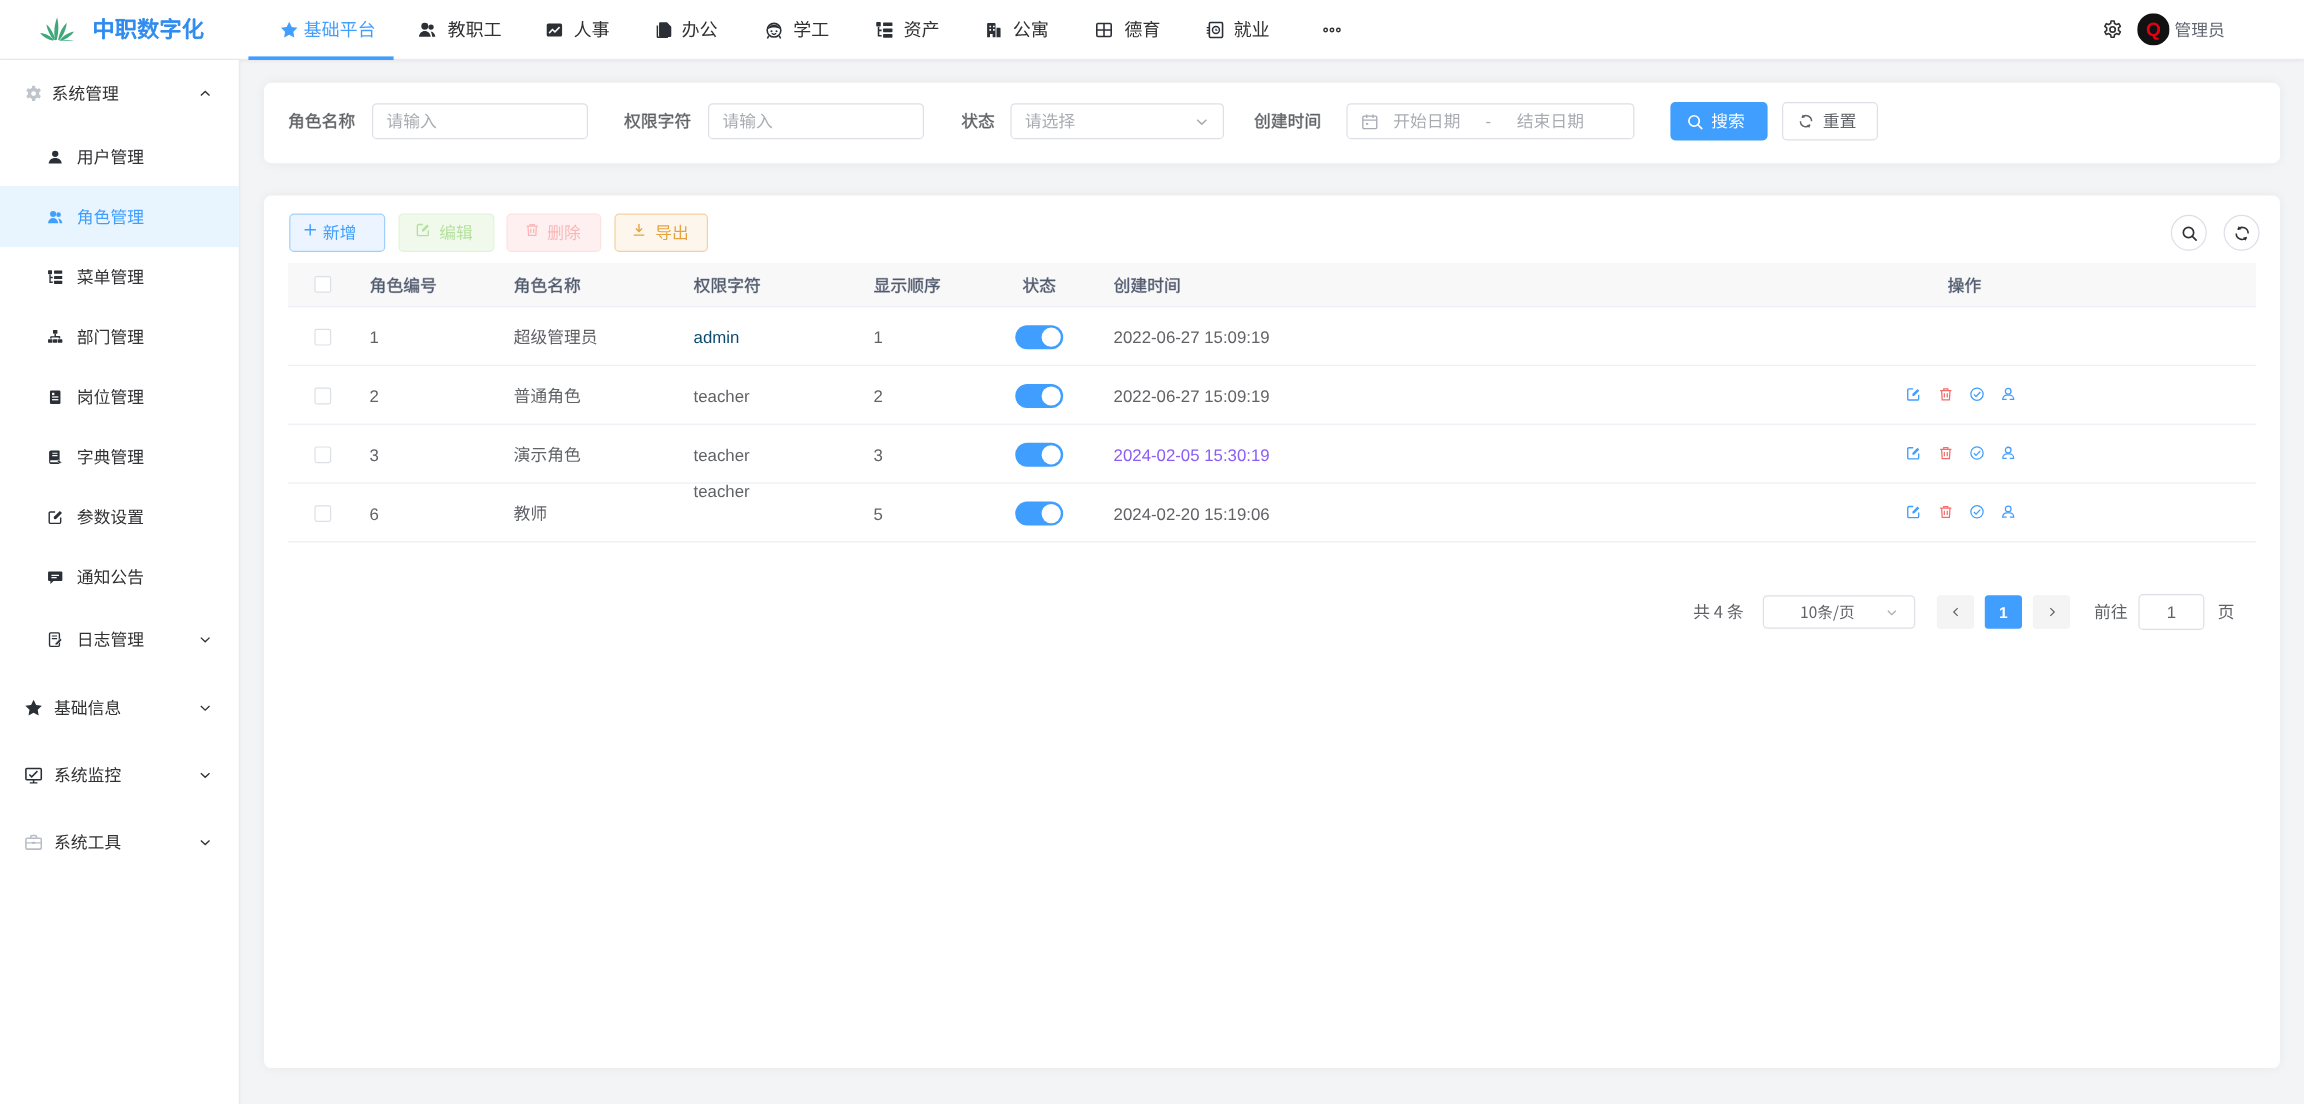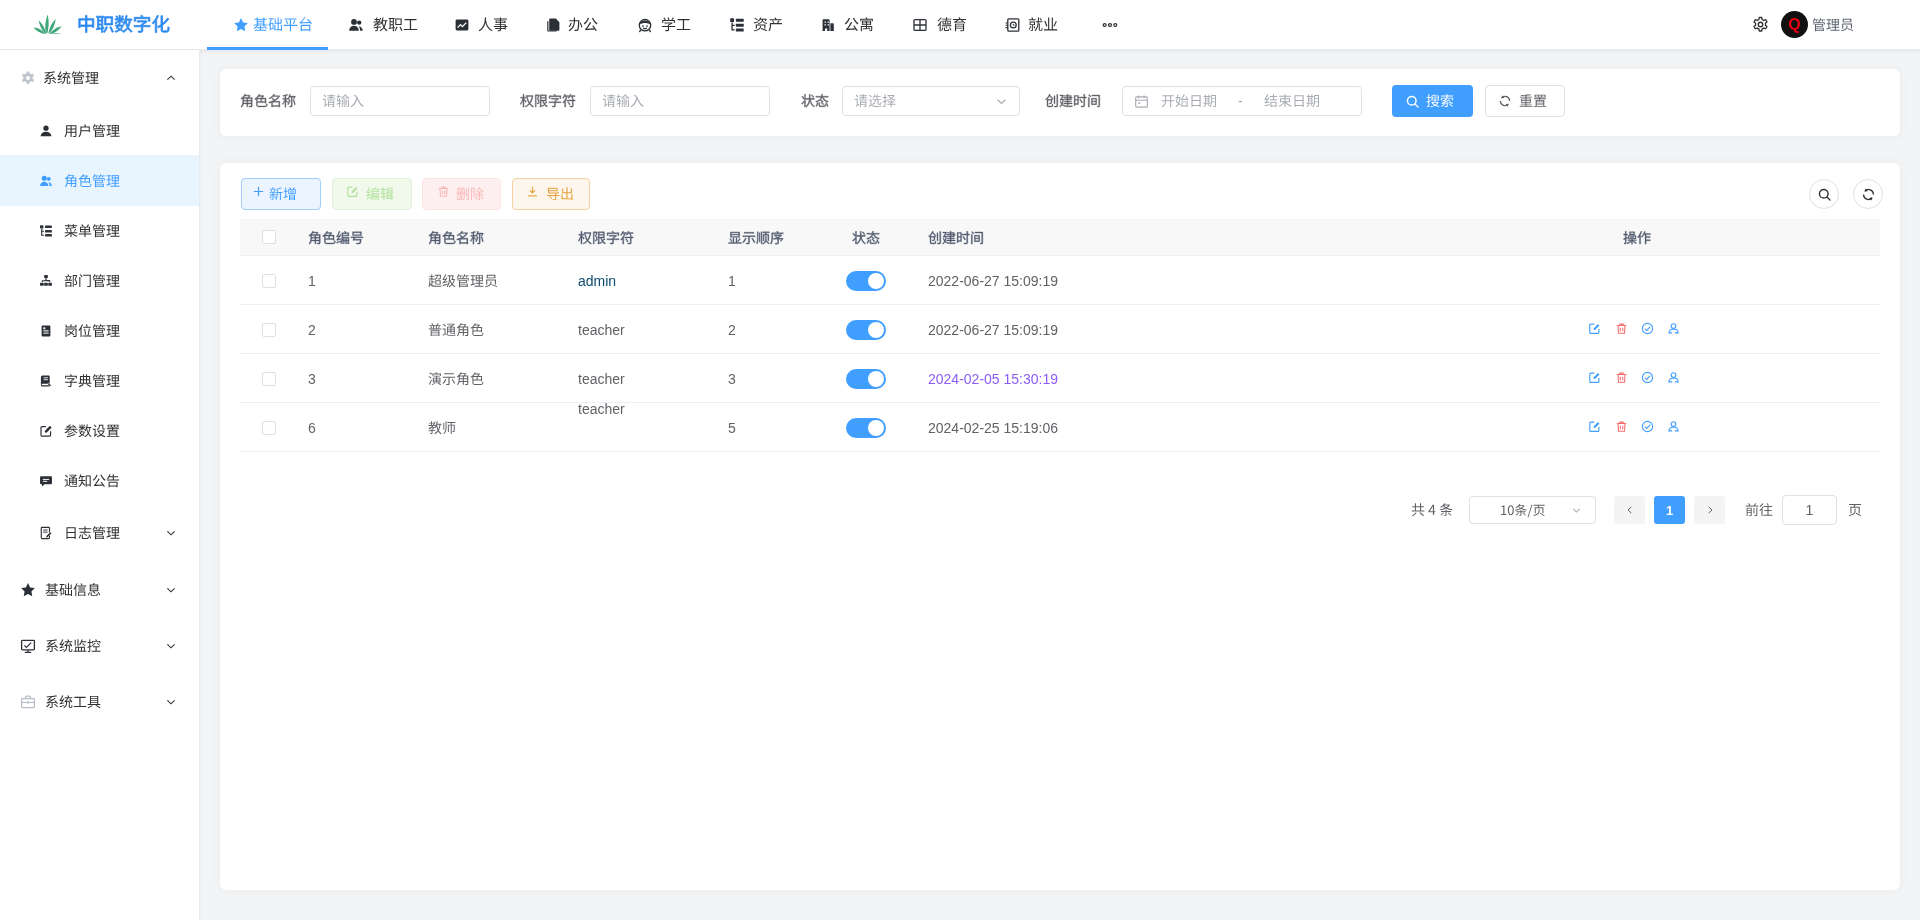--- a/index.html
+++ b/index.html
@@ -869,21 +869,21 @@
           <use href="#g6559" x="0"></use>
           <use href="#g5E08" x="1000"></use>
         </g>
       </svg>
     </div>
 <div class="lt" style="left:578.0px;top:401px;font-size:14px;line-height:16px;color:#606266">teacher</div>
 <div class="lt" style="left:728.0px;top:419.5px;font-size:14px;line-height:16px;color:#606266">5</div>
 <div class="box" style="left:846px;top:417.5px;width:40px;height:20px;background:#409eff;border-radius:10px">
       <div style="position:absolute;right:2px;top:2px;width:16px;height:16px;background:#fff;border-radius:50%"></div>
     </div>
-<div class="lt" style="left:928.0px;top:419.5px;font-size:14px;line-height:16px;color:#606266">2024-02-25 15:19:06</div>
+<div class="lt" style="left:928.0px;top:419.5px;font-size:14px;line-height:16px;color:#606266">2024-02-20 15:19:06</div>
 <svg class="t" style="left:1588px;top:420px;color:#409eff" width="13" height="13" viewBox="0 0 16 16">
       <path d="M13.4 8.6v4.2a1.2 1.2 0 01-1.2 1.2H3.4a1.2 1.2 0 01-1.2-1.2V3.8a1.2 1.2 0 011.2-1.2h4.4" fill="none" stroke="currentColor" stroke-width="1.4"></path>
       <path d="M6.8 9.9l-.3-2.2 6.2-6.2 2.1 2.1-6.2 6.2z" fill="currentColor" transform="translate(1.3 1.3) scale(.86)"></path>
     </svg>
 <svg class="t" style="left:1614.5px;top:420px;color:#f56c6c" width="13" height="13" viewBox="0 0 16 16">
       <path d="M2.2 4.3h11.6" stroke="currentColor" stroke-width="1.3"></path>
       <path d="M5.9 4.1V2.6h4.2v1.5" fill="none" stroke="currentColor" stroke-width="1.3"></path>
       <path d="M3.7 4.5l.6 9.3h7.4l.6-9.3" fill="none" stroke="currentColor" stroke-width="1.3"></path>
       <path d="M6.5 7v4.4M9.5 7v4.4" stroke="currentColor" stroke-width="1.3"></path>
     </svg>

